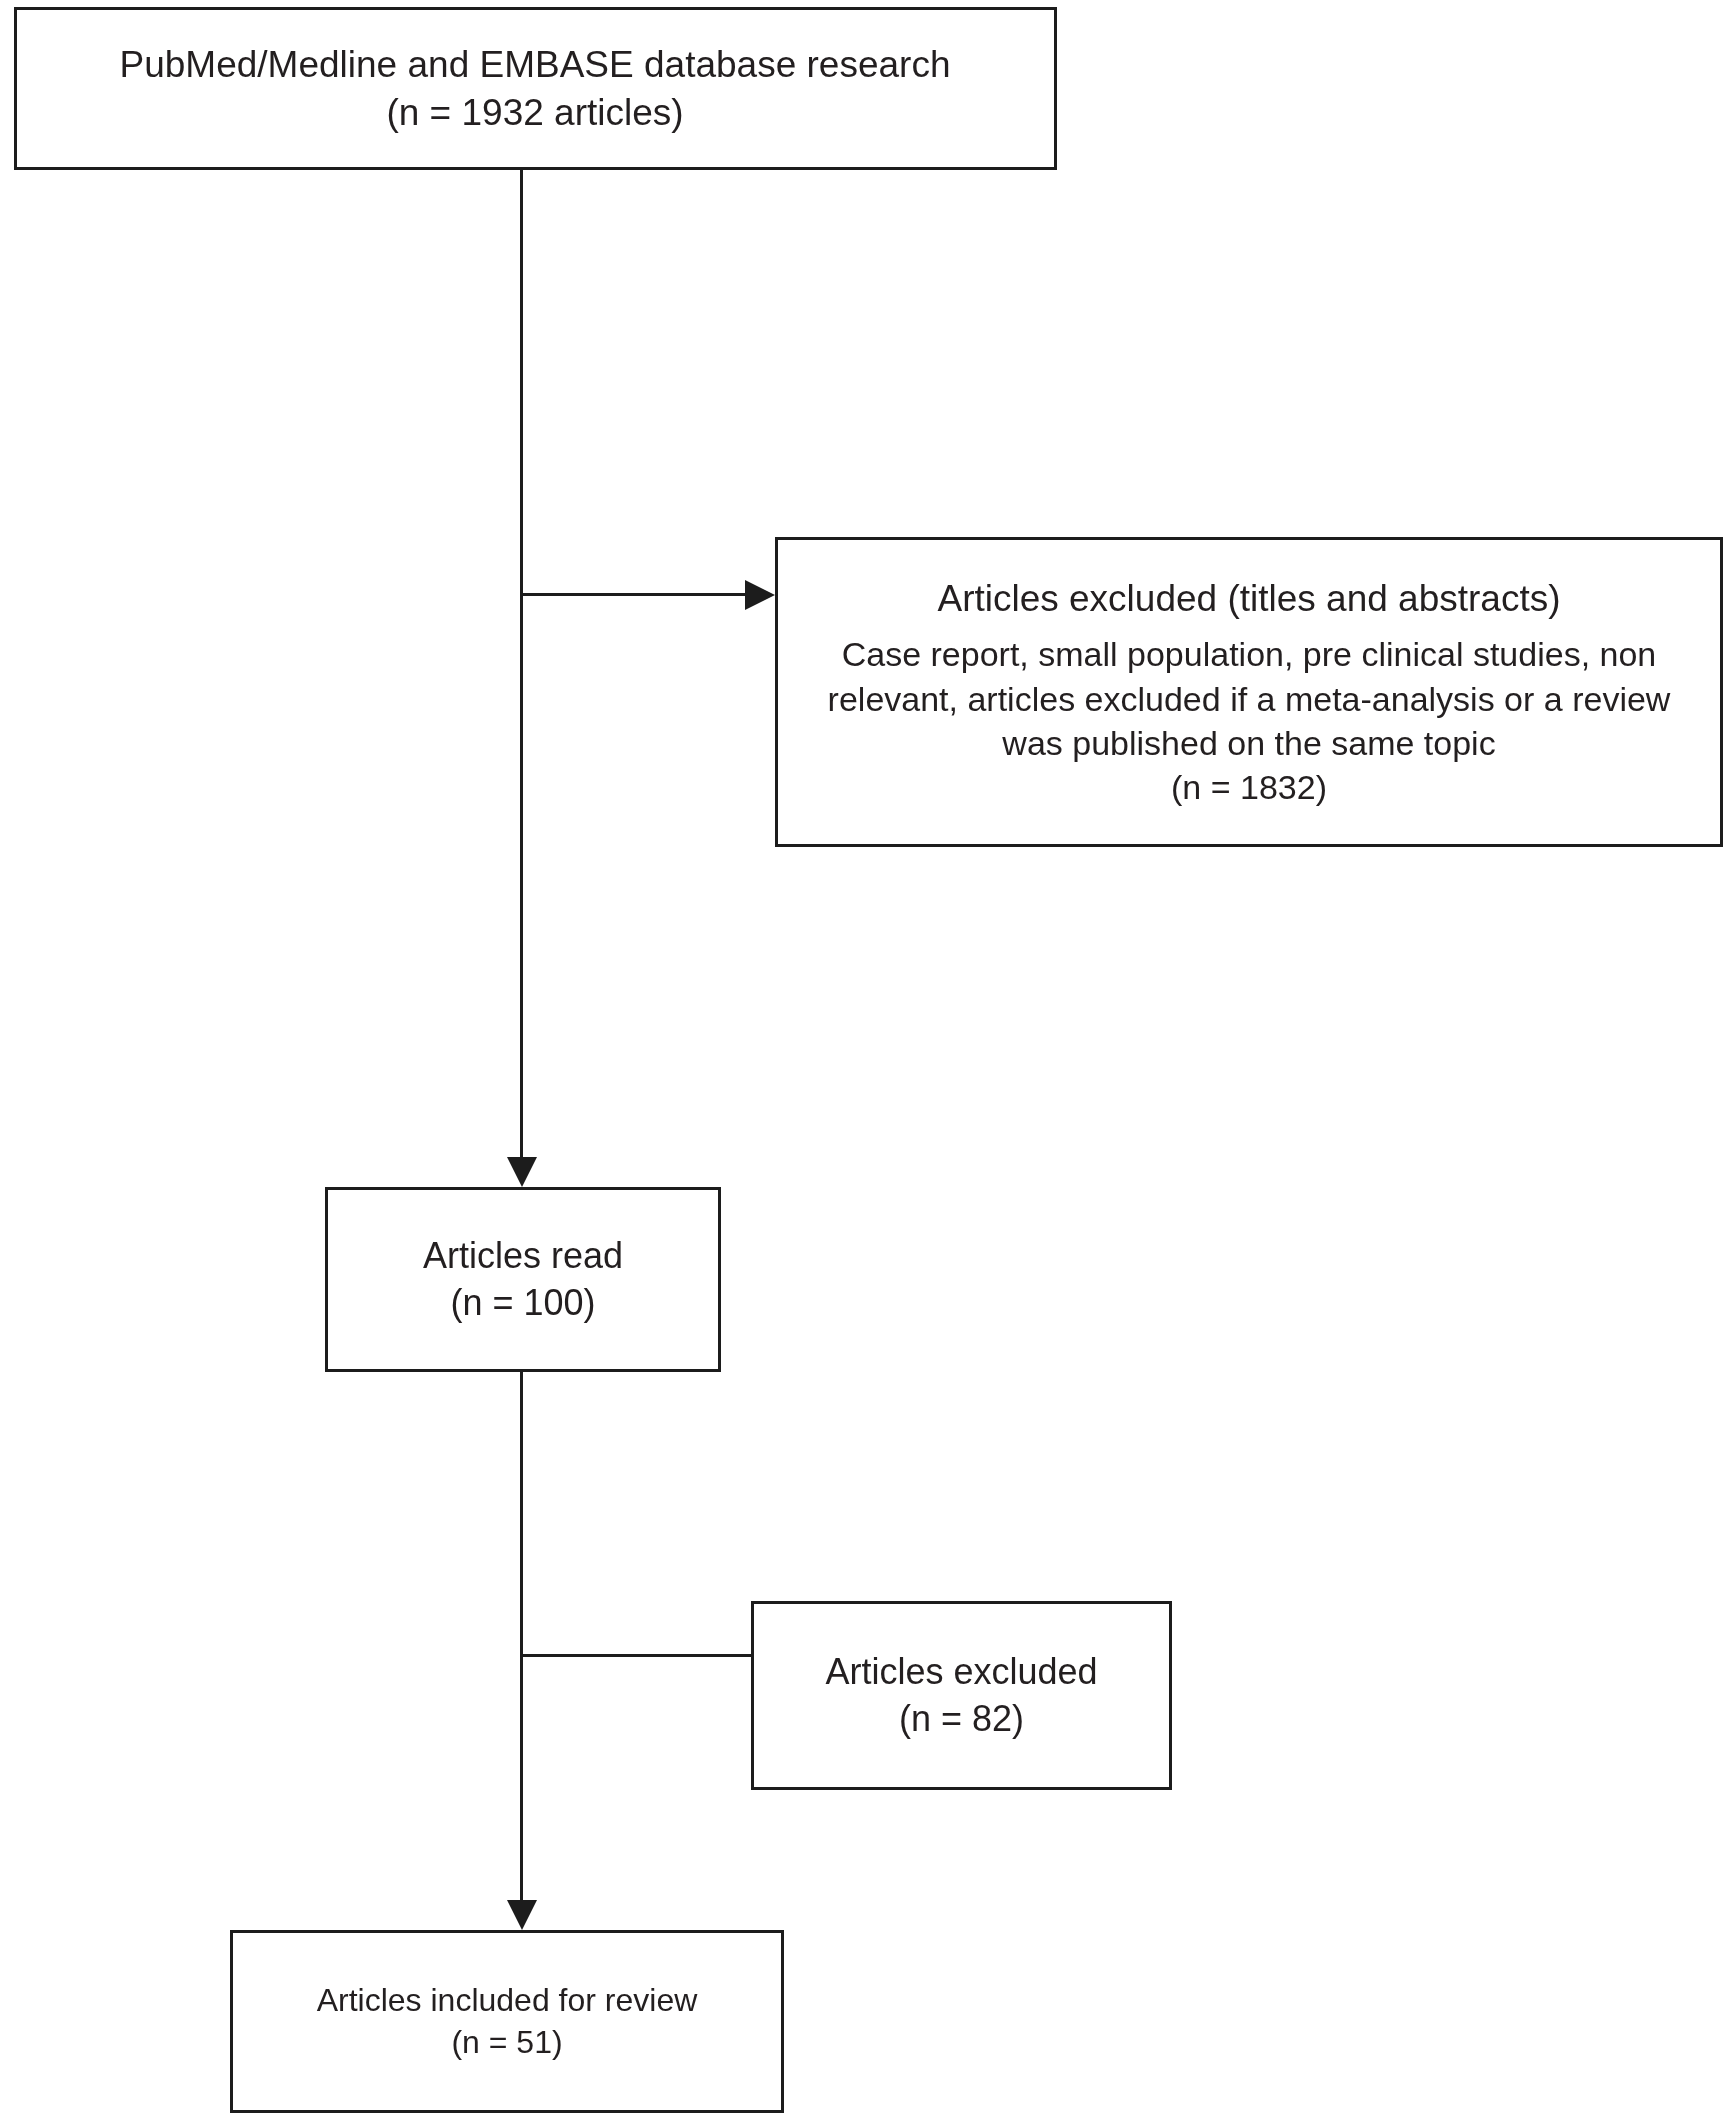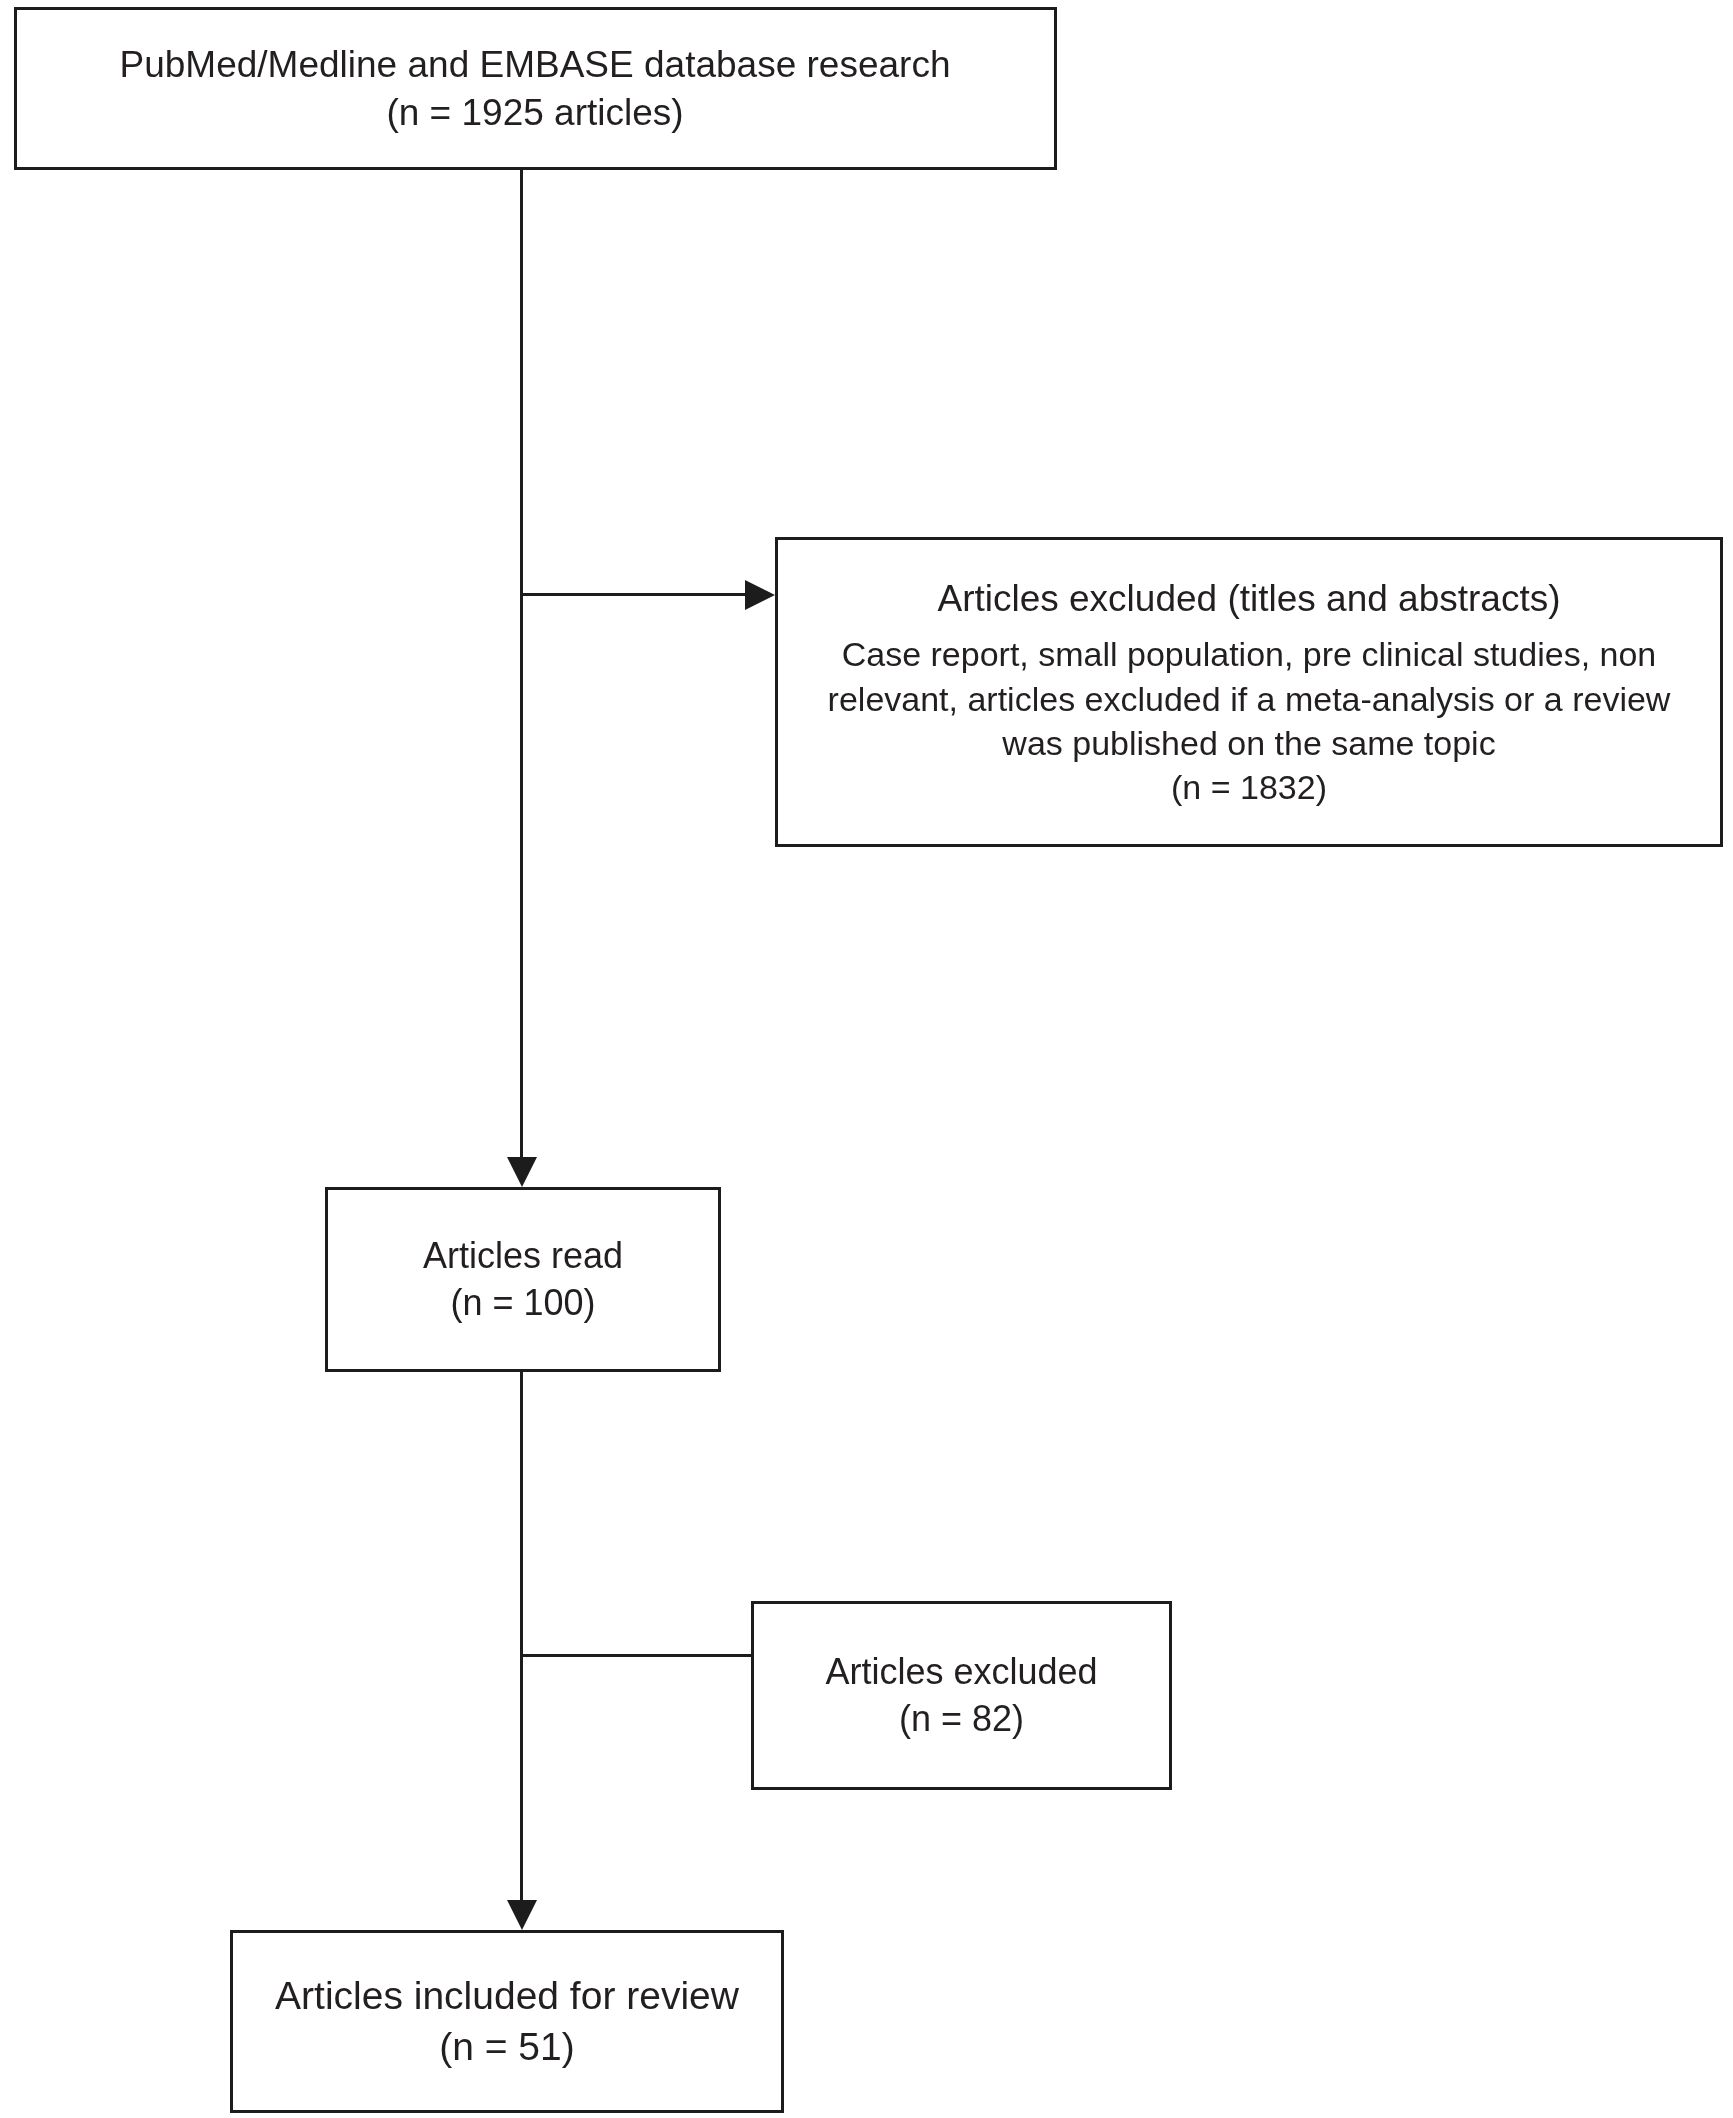--- a/index.html
+++ b/index.html
@@ -49,21 +49,21 @@
   }
   .box-excluded-2 {
     left: 751px; top: 1557px;
     width: 421px; height: 189px;
     font-size: 36px;
     margin-top: 44px;
   }
   .box-included {
     left: 230px; top: 1930px;
     width: 554px; height: 183px;
-    font-size: 39px;
+    font-size: 32px;
   }
   .line {
     position: absolute;
     background: #1c1c1c;
   }
   .vline-1 { left: 520px; top: 170px; width: 3.2px; height: 991px; }
   .vline-2 { left: 520px; top: 1372px; width: 3.2px; height: 532px; }
   .hline-1 { left: 522px; top: 593px; width: 226px; height: 3.2px; }
   .hline-2 { left: 522px; top: 1654px; width: 231px; height: 3.2px; }
   .arrowhead {
@@ -84,21 +84,21 @@
   .arrow-down-2 { left: 507px; top: 1900px; }
   .arrow-right-1 { left: 745px; top: 580px; }
 </style>
 </head>
 <body>
 
 <div class="canvas">
 
   <div class="box box-source">
     <span>PubMed/Medline and EMBASE database research</span>
-    <span>(n = 1925 articles)</span>
+    <span>(n = 1932 articles)</span>
   </div>
 
   <div class="line vline-1"></div>
   <div class="arrowhead arrow-down arrow-down-1"></div>
 
   <div class="line hline-1"></div>
   <div class="arrowhead arrow-right arrow-right-1"></div>
 
   <div class="box box-excluded-1">
     <span class="box-title">Articles excluded (titles and abstracts)</span>

